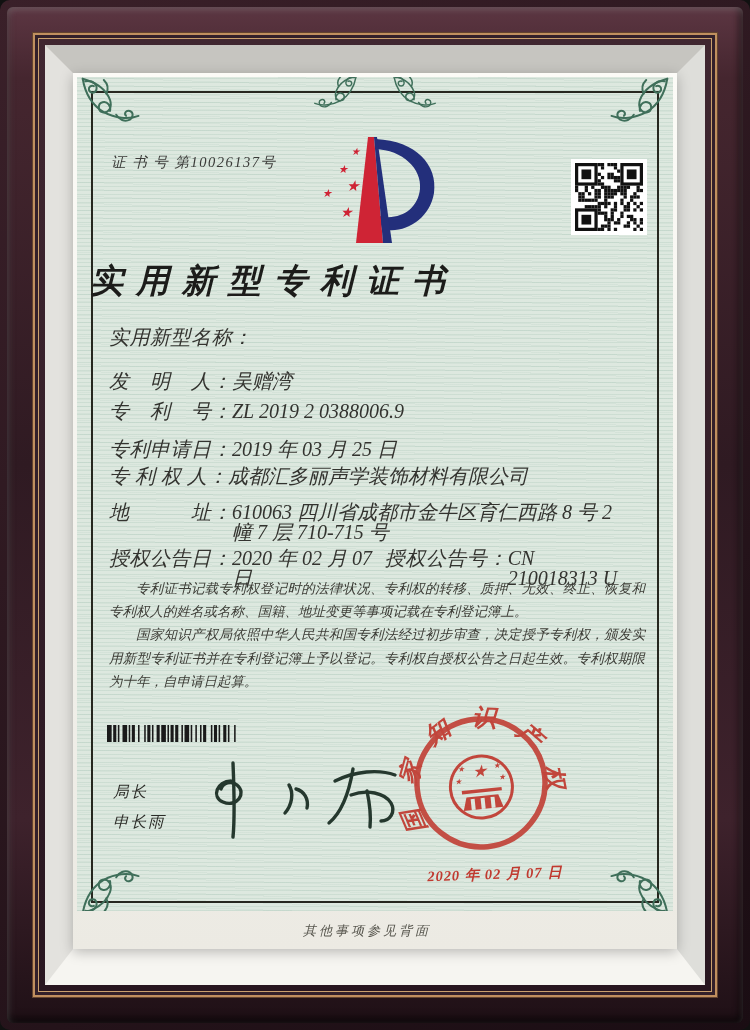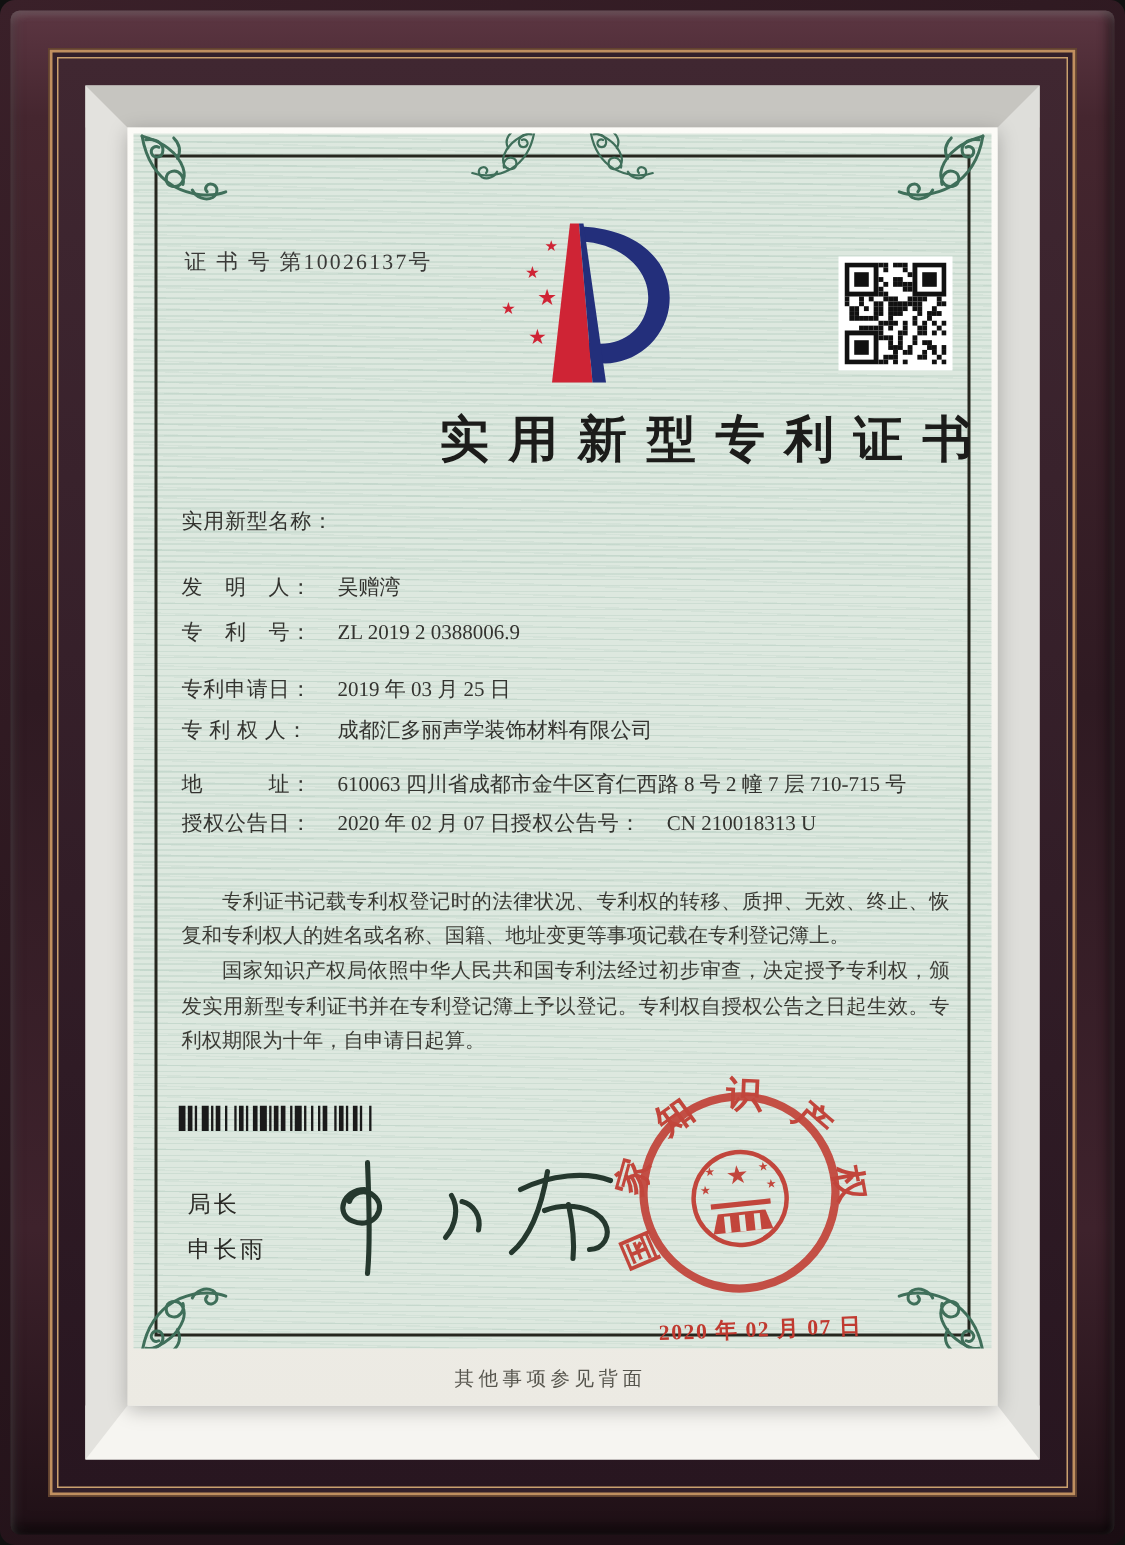--- a/index.html
+++ b/index.html
@@ -6,22 +6,22 @@
     font-family:"Liberation Serif","DejaVu Serif",serif;}
   *{box-sizing:border-box;}
   
   .fA{position:absolute;inset:0;border-radius:10px;padding:7px;
       background:linear-gradient(145deg,#3a2029,#1a0d13);}
   .fB{height:100%;border-radius:6px;padding:26px;
       background:linear-gradient(180deg,#5c3642 0%,#45262f 7%,#2f1a22 45%,#3e222c 80%,#1f1016 100%);
       box-shadow:inset 0 3px 6px rgba(255,255,255,.18),inset 0 -5px 9px rgba(0,0,0,.55),
                  inset 4px 0 7px rgba(255,255,255,.07),inset -4px 0 7px rgba(0,0,0,.4);}
   .fC{height:100%;border:2px solid #c08f5f;outline:1px solid #63432f;background:#33202a;padding:3px;}
-  .fD{height:100%;border:1px solid #caa06e;padding:18px;
-      background:linear-gradient(180deg,#402731,#281620);}
+  .fD{height:100%;border:1px solid #caa06e;padding:6px;
+      background:linear-gradient(180deg,#402731,#281620);font-style:italic;}
   .mat{height:100%;position:relative;border-style:solid;border-width:28px 28px 36px;
       border-color:#c6c5c0 #dededa #f6f5f1 #e3e2de;background:#f6f5f1;
       box-shadow:inset 0 0 10px rgba(0,0,0,.18);}
   .paper{position:absolute;inset:0;padding:4px 4px 38px;
       background:linear-gradient(180deg,#fcfbf7,#f0efe9 70%,#eceae3);
       box-shadow:0 3px 12px rgba(0,0,0,.25);}
   
   .panel{position:relative;width:100%;height:100%;overflow:hidden;background-color:#dde8df;
       background-image:repeating-linear-gradient(0deg,rgba(96,150,128,.13) 0 1px,transparent 1px 4px),
                        repeating-linear-gradient(2deg,rgba(96,150,128,.07) 0 1px,transparent 1px 7px);}
@@ -33,23 +33,23 @@
   .orn.bl{left:2px;bottom:-6px;transform:scaleY(-1);}
   .orn.br{right:2px;bottom:-6px;transform:scale(-1,-1);}
   .orn-topc{position:absolute;top:-4px;left:50%;transform:translateX(-50%);display:flex;}
   .orn-topc svg{width:78px;height:46px;}
   .orn-topc svg.m{transform:scaleX(-1);}
   
   .cert-no{position:absolute;left:34px;top:76px;font-size:14.5px;letter-spacing:1.5px;color:#3a3a38;}
   .logo{position:absolute;left:225px;top:54px;width:140px;height:116px;}
   .qr{position:absolute;right:26px;top:82px;width:76px;height:76px;background:#fff;padding:4px;}
   .qr svg{width:100%;height:100%;}
-  .title{position:absolute;left:0;right:0;top:182px;text-align:right;font-size:33px;
+  .title{position:absolute;left:0;right:0;top:182px;text-align:left;font-size:33px;
       font-weight:600;letter-spacing:13px;color:#1c1c1a;text-indent:13px;}
-  .fields{position:absolute;left:32px;right:44px;top:250px;font-size:14px;color:#33332f;}
+  .fields{position:absolute;left:32px;right:44px;top:250px;font-size:20px;color:#33332f;}
   .frow{display:flex;margin-bottom:16px;line-height:20px;}
   .frow .lab{flex:0 0 104px;letter-spacing:.5px;white-space:pre;}
   .frow .val{max-width:436px;}
   .frow.r1{margin-bottom:24px;} .frow.r2{margin-bottom:10px;} .frow.r3{margin-bottom:18px;}
   .frow.r4{margin-bottom:7px;} .frow.r5{margin-bottom:16px;} .frow.r6{margin-bottom:6px;}
   .frow.r7 .pair2{display:flex;}
   .paras{position:absolute;left:32px;right:28px;top:500px;font-size:13.5px;line-height:1.72;
       color:#3b3b35;text-align:justify;}
   .paras p{margin:0;text-indent:2em;}
   .barcode{position:absolute;left:30px;top:648px;width:174px;height:17px;}

